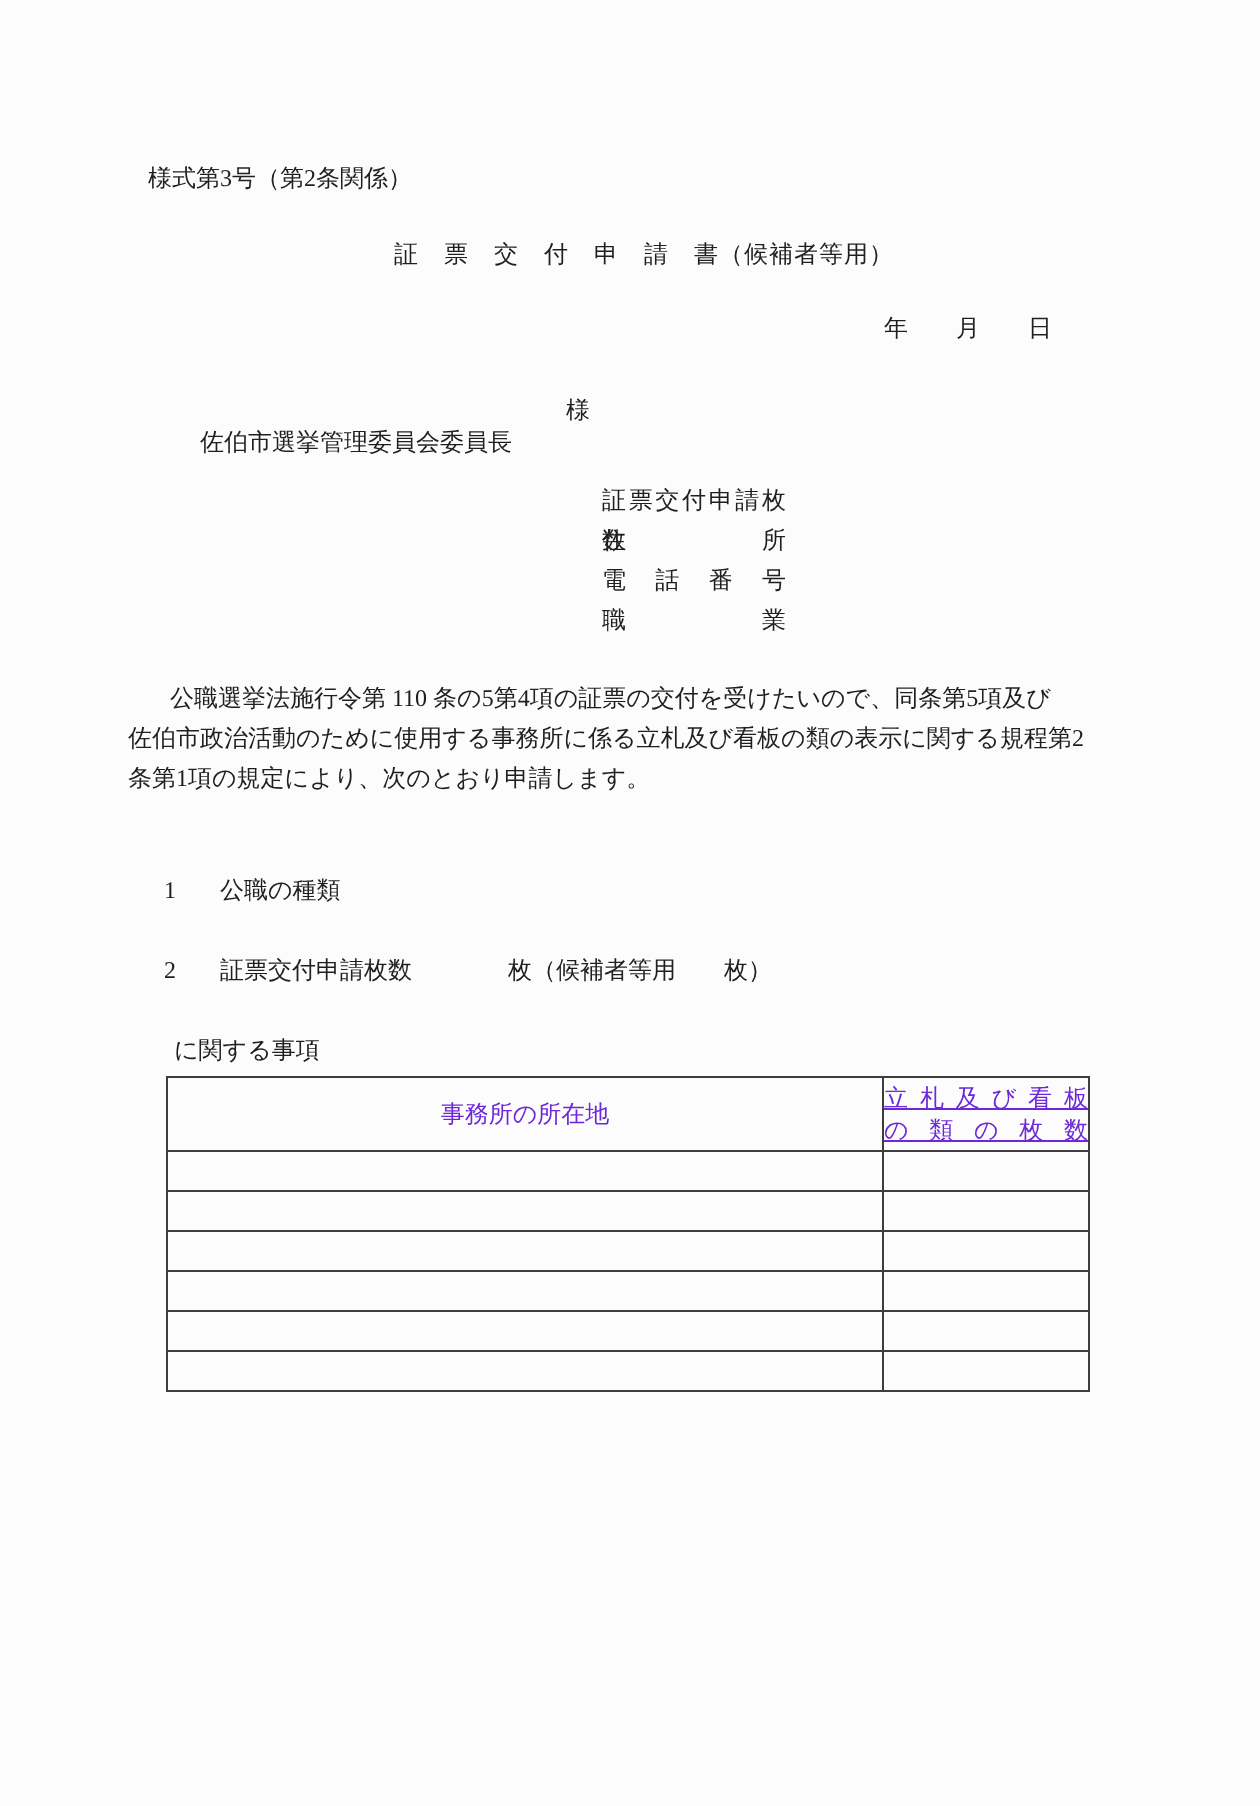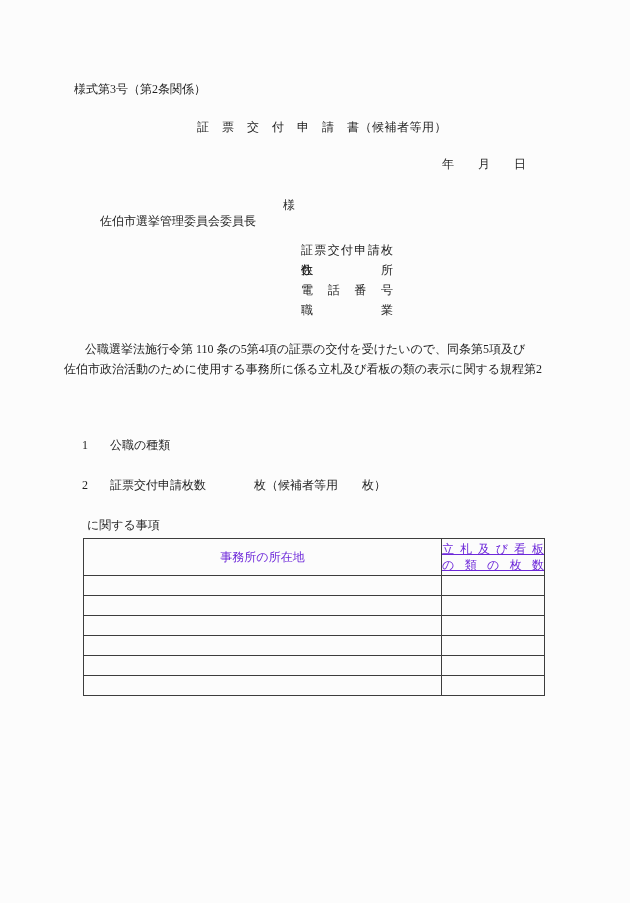--- a/index.html
+++ b/index.html
@@ -95,20 +95,21 @@
   <div class="applicant-block">
     <div class="field-line">証票交付申請枚数</div>
     <div class="field-line">住所</div>
     <div class="field-line">電話番号</div>
     <div class="field-line">職業</div>
   </div>
 
   <div class="paragraph">
     <div class="body-line indent">公職選挙法施行令第 110 条の5第4項の証票の交付を受けたいので、同条第5項及び</div>
     <div class="body-line">佐伯市政治活動のために使用する事務所に係る立札及び看板の類の表示に関する規程第2</div>
+    <div class="body-line">条第1項の規定により、次のとおり申請します。</div>
   </div>
 
   <div class="abs item item-1">
     <span class="item-num">1</span><span>公職の種類</span>
   </div>
 
   <div class="abs item item-2">
     <span class="item-num">2</span><span>証票交付申請枚数　　　　枚（候補者等用　　枚）</span>
   </div>
 

